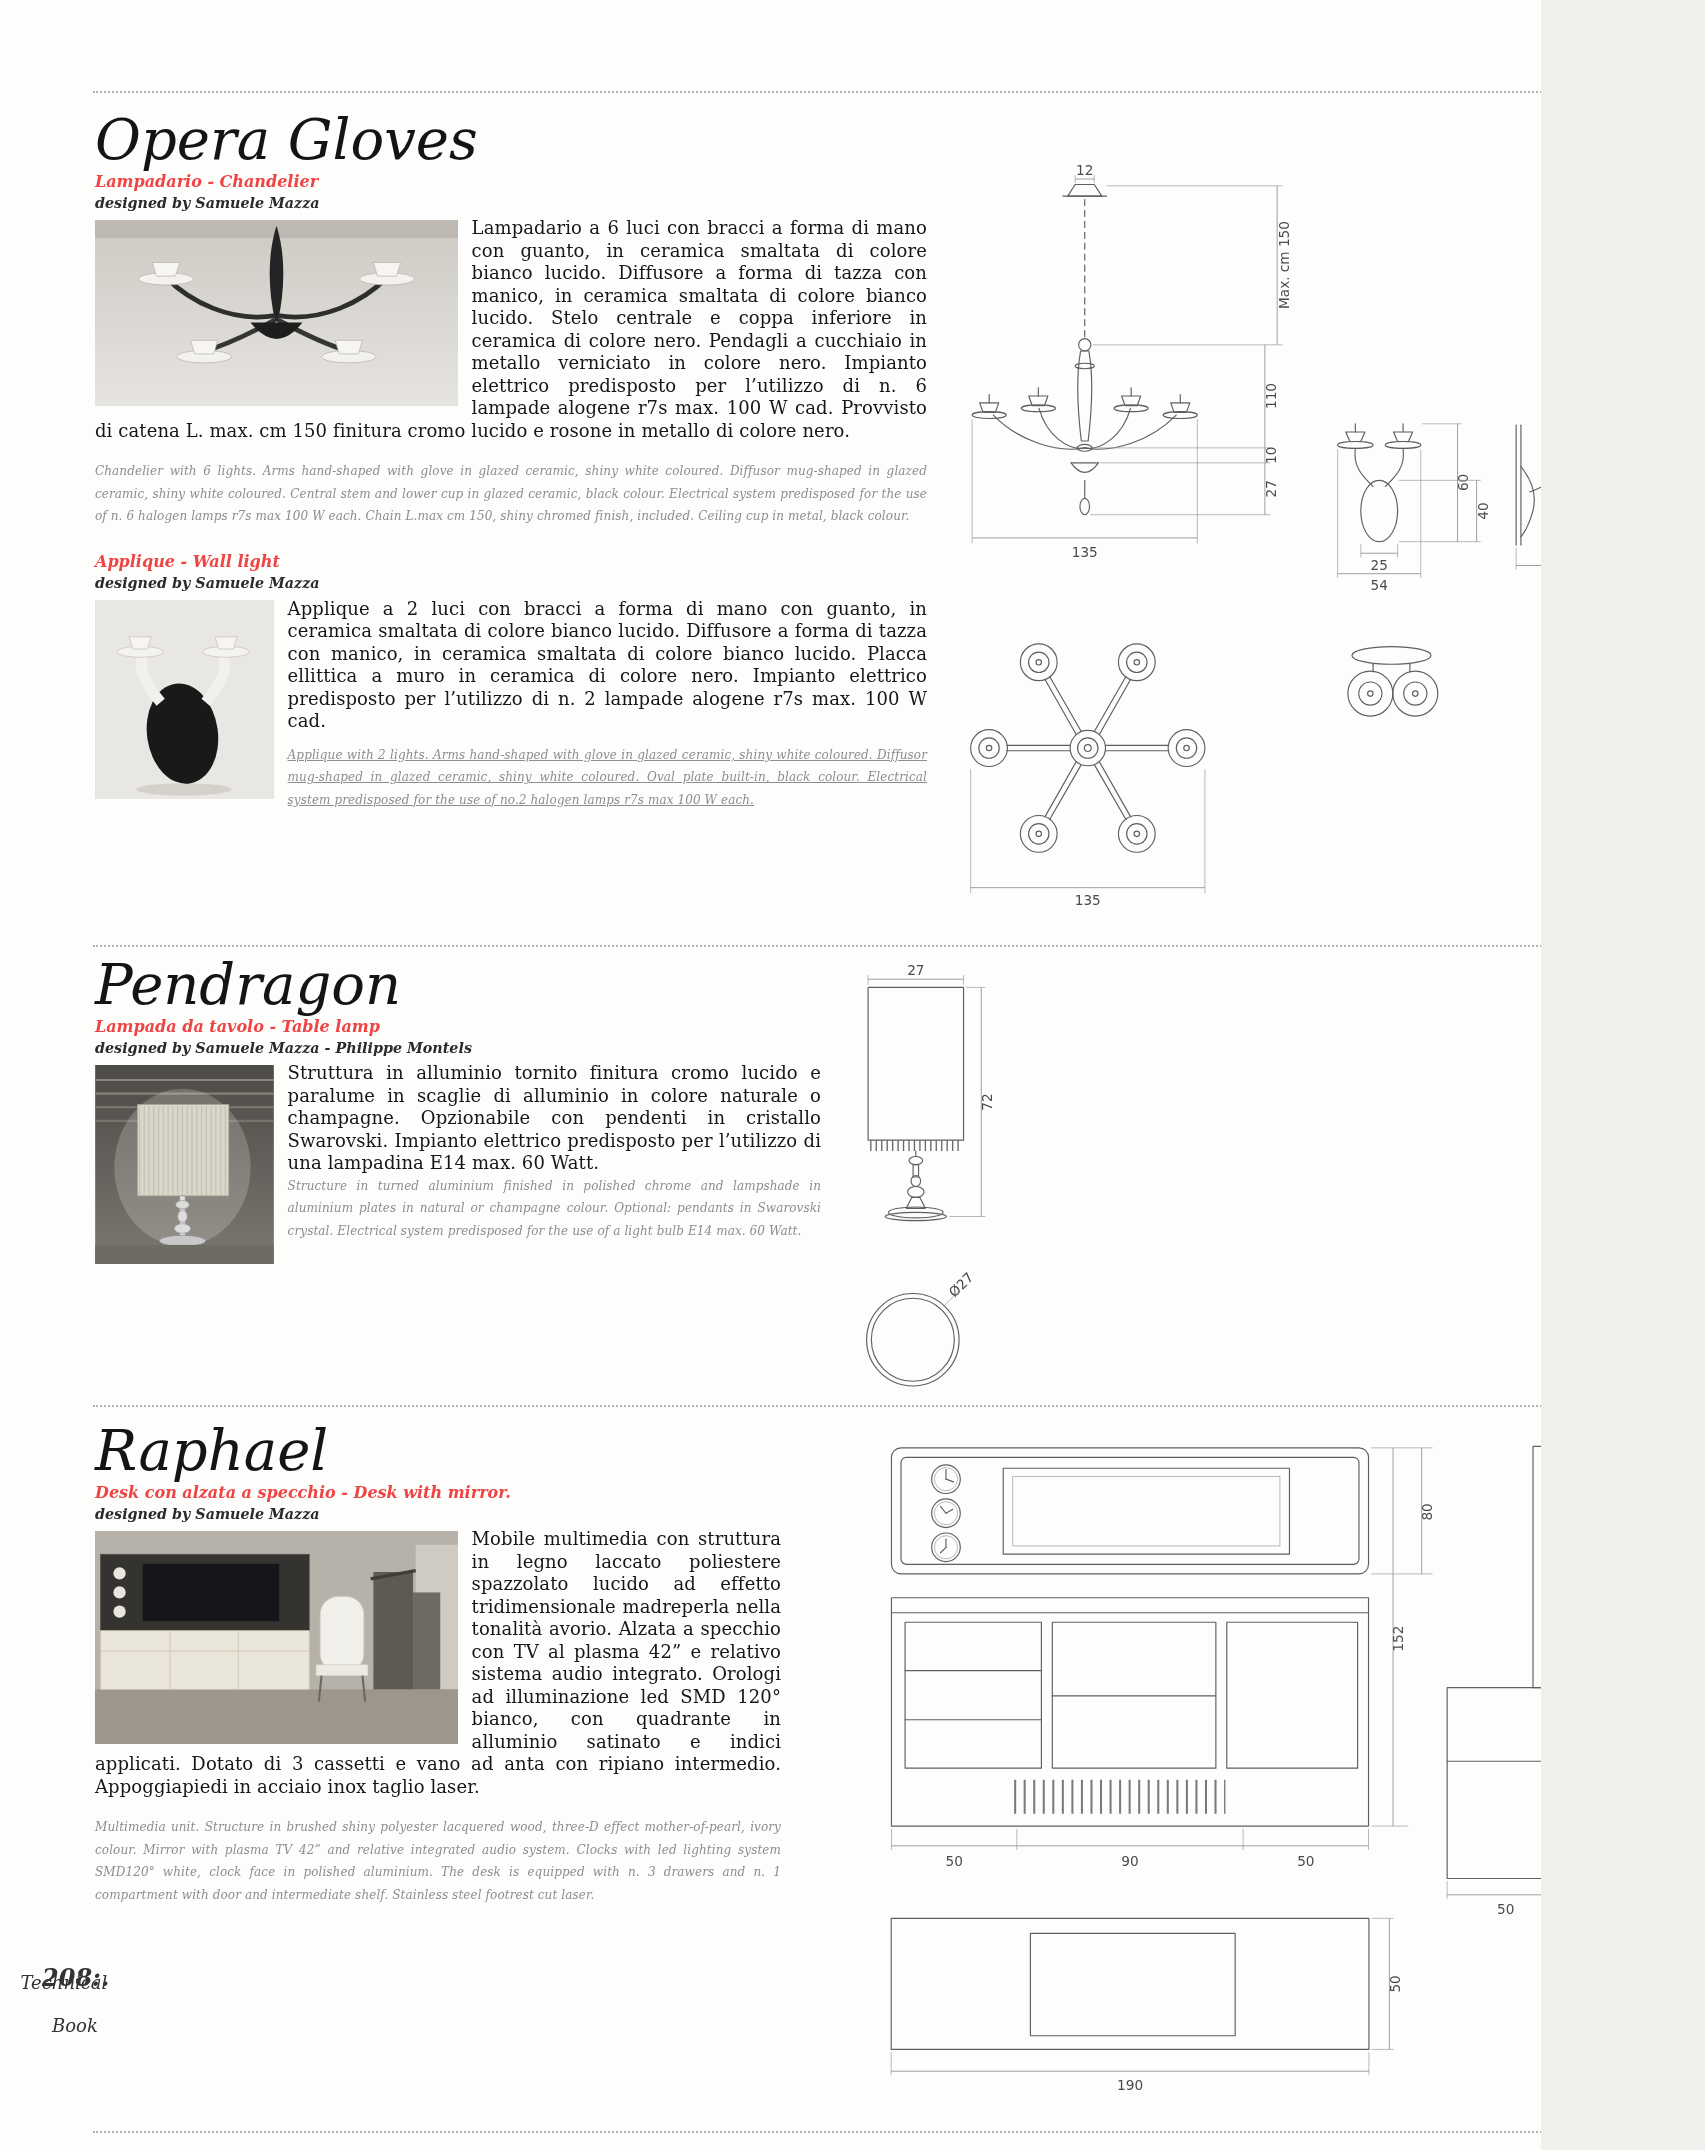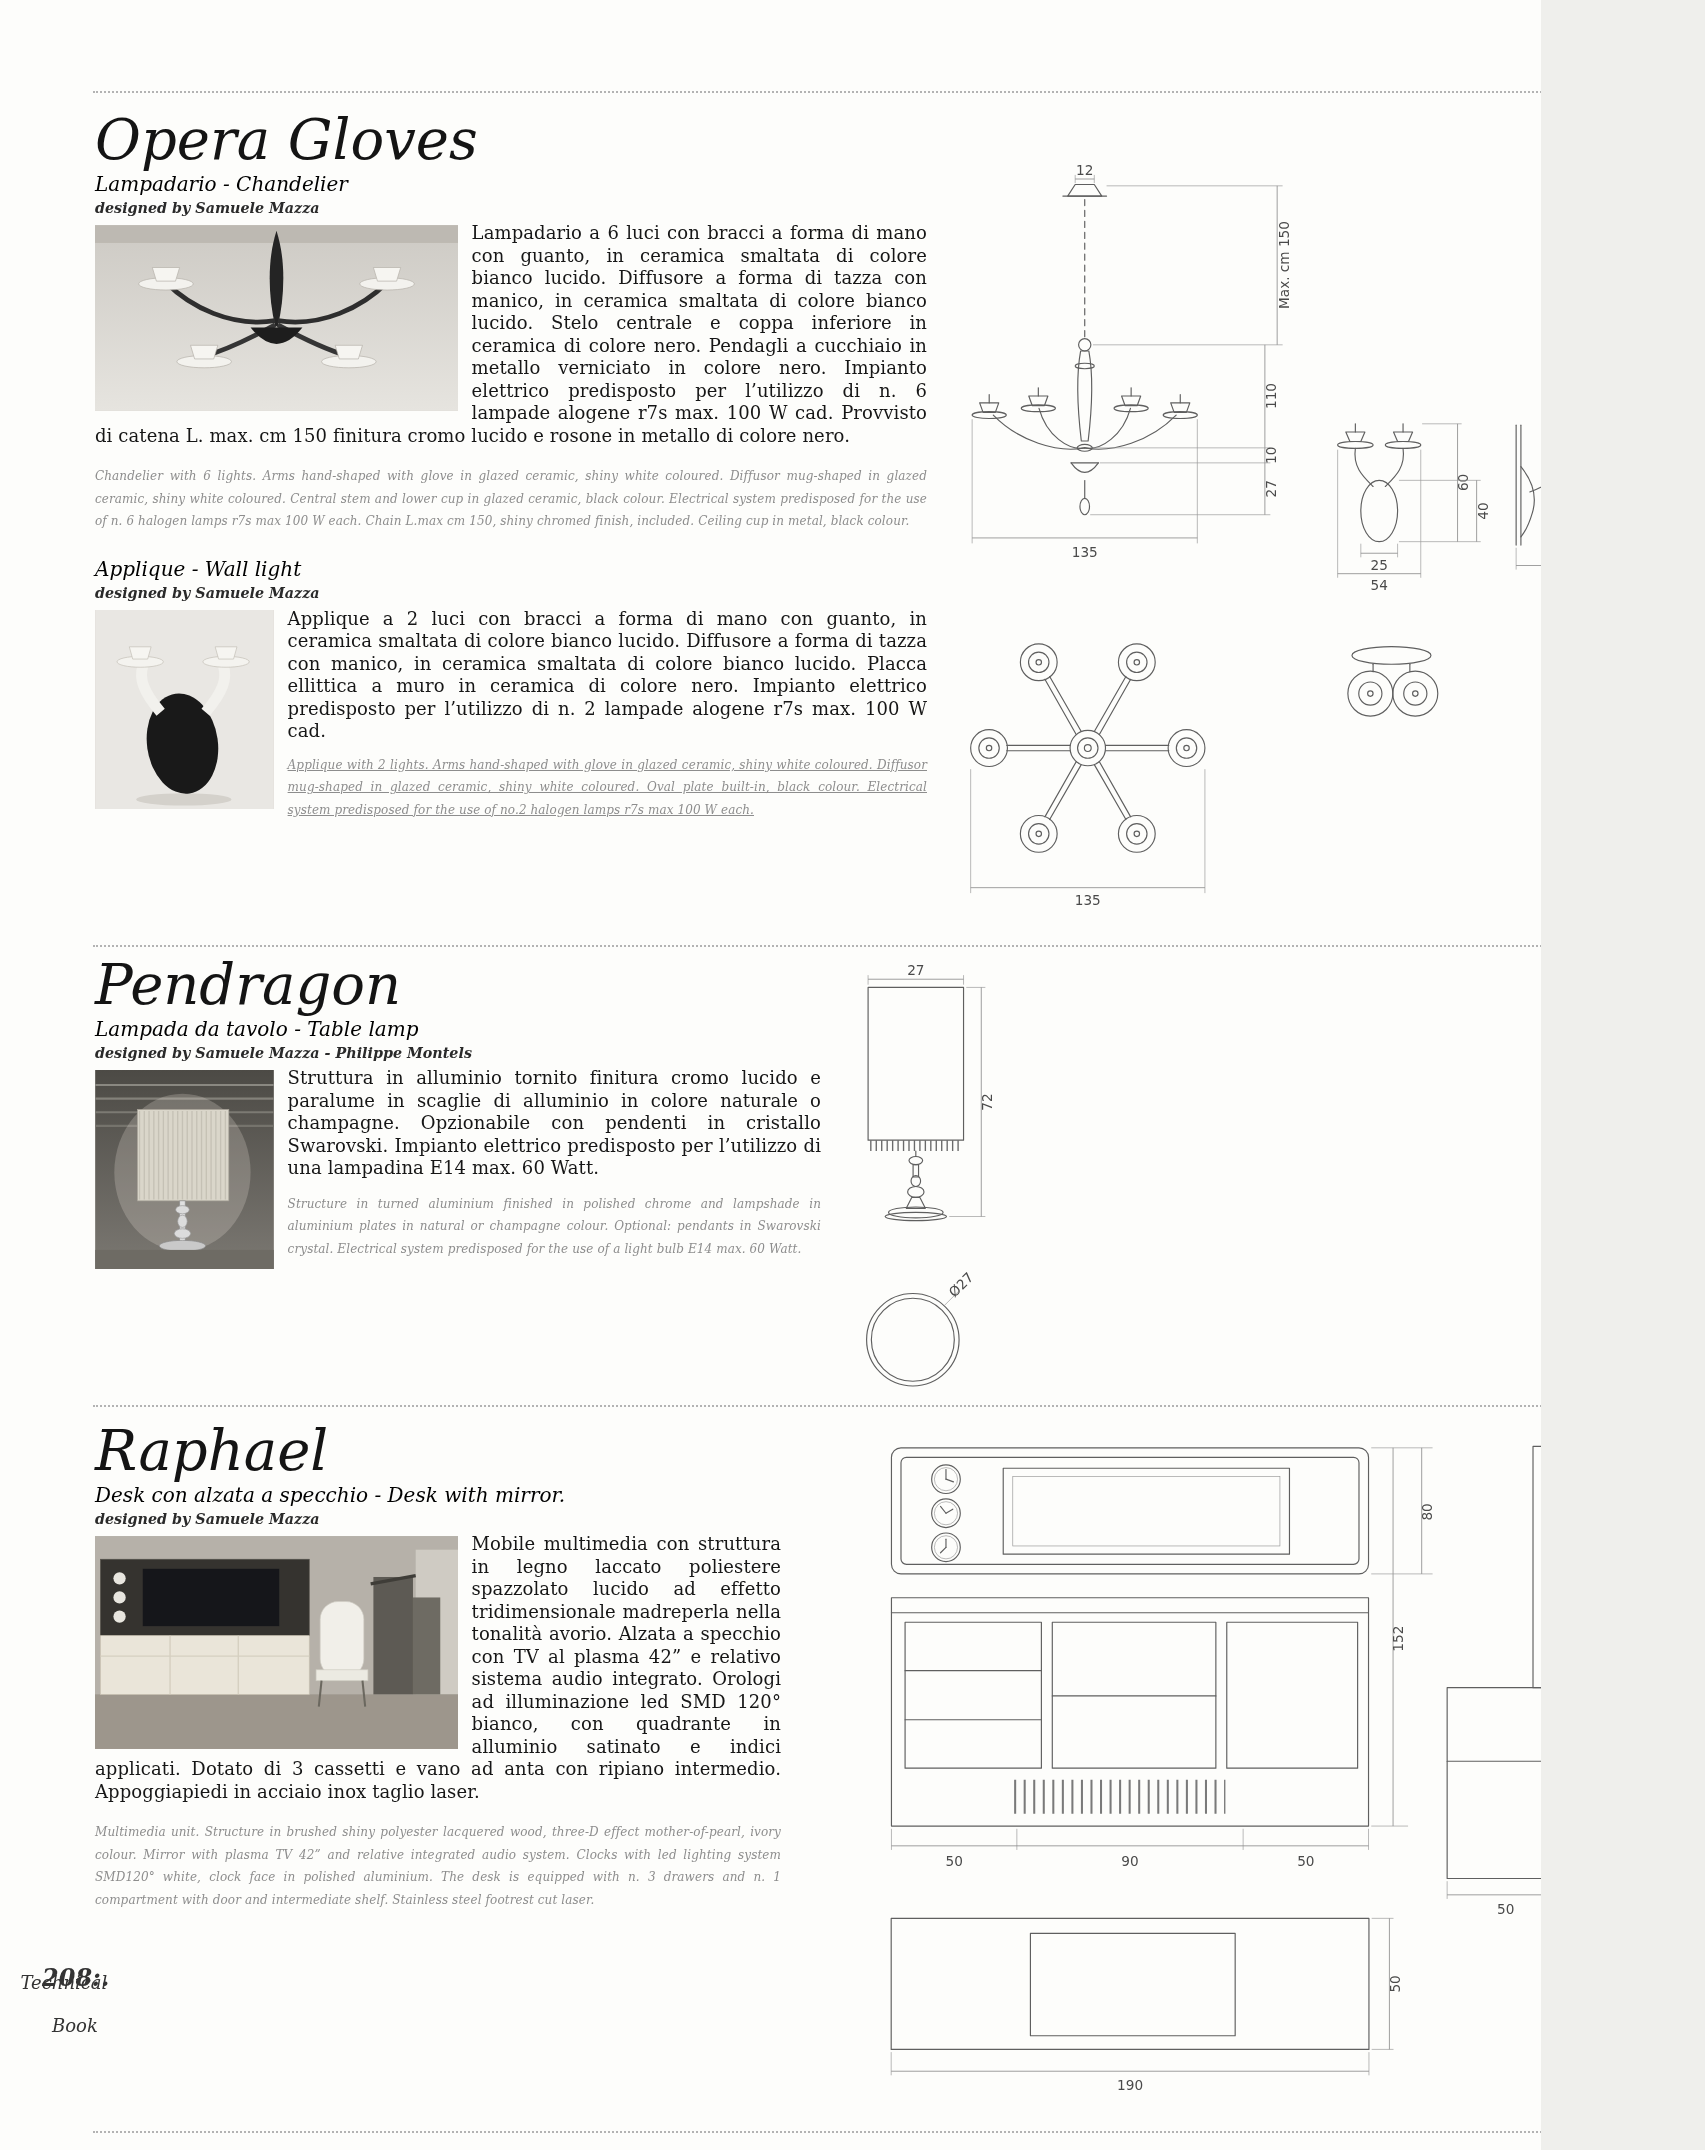--- a/index.html
+++ b/index.html
@@ -1,21 +1,21 @@
 <!DOCTYPE html>
 <html style="font-size:11px"><head>
 <meta charset="utf-8">
 <style>
   html,body{margin:0;padding:0;}
   body{width:1705px;height:2151px;background:#efefec;}
   #page{position:relative;width:1541px;height:2151px;background:#fdfdfb;font-family:"DejaVu Serif",serif;overflow:hidden;}
   .dotted{position:absolute;height:0;border-top:2px dotted #b3b3b3;}
   .sec{position:absolute;}
   .title{font-style:italic;font-weight:400;font-size:56px;line-height:1.02;color:#141414;}
-  .subtitle{font-style:italic;font-weight:400;font-size:20px;color:#000000;margin-top:4.1px;}
+  .subtitle{font-style:italic;font-weight:700;font-size:16px;color:#ef4444;margin-top:4.1px;}
   .designer{font-style:italic;font-weight:700;font-size:14.3px;color:#2a2a2a;margin-top:3.4px;}
   .body-block{margin-top:6.8px;}
   .photo{float:left;margin:2.7px 13.6px 4.1px 0;background:#d8d5d0;overflow:hidden;}
   .it{font-size:18px;line-height:22.5px;color:#161616;text-align:justify;letter-spacing:0.1px;margin:0;}
   .en{font-style:italic;font-size:12px;line-height:22.5px;color:#8d8d8d;text-align:justify;letter-spacing:0.1px;margin:0;}
   .drawing{position:absolute;}
   .footer-item{position:absolute;font-style:italic;color:#333;}
   svg .ln{stroke:#5f5f5f;stroke-width:1.7;fill:none;stroke-linecap:round;stroke-linejoin:round;}
   svg .thin{stroke:#9a9a9a;stroke-width:1;fill:none;}
   svg .dimln{stroke:#8a8a8a;stroke-width:1.2;fill:none;}
@@ -288,21 +288,21 @@
           <line x1="64" y1="125" x2="194" y2="125" stroke="#b8b4a8" stroke-width="130" stroke-dasharray="2 5" opacity="0.6"></line>
           <rect x="124" y="192" width="8" height="60" fill="#e0e0e0" stroke="#909090"></rect>
           <ellipse cx="128" cy="205" rx="10" ry="6" fill="#dcdcdc" stroke="#999999"></ellipse>
           <ellipse cx="128" cy="222" rx="7" ry="9" fill="#dcdcdc" stroke="#999999"></ellipse>
           <ellipse cx="128" cy="240" rx="12" ry="7" fill="#dcdcdc" stroke="#999999"></ellipse>
           <ellipse cx="128" cy="258" rx="34" ry="8" fill="#c9c9c9" stroke="#8a8a8a"></ellipse>
           <rect x="0" y="264" width="262" height="28" fill="#6e6b64"></rect>
         </svg>
       </div>
       <p class="it">Struttura in alluminio tornito finitura cromo lucido e paralume in scaglie di alluminio in colore naturale o champagne. Opzionabile con pendenti in cristallo Swarovski. Impianto elettrico predisposto per l’utilizzo di una lampadina E14 max. 60 Watt.</p>
-      <p class="en" style="margin-top:13px;">Structure in turned aluminium finished in polished chrome and lampshade in aluminium plates in natural or champagne colour. Optional: pendants in Swarovski crystal. Electrical system predisposed for the use of a light bulb E14 max. 60 Watt.</p>
+      <p class="en" style="margin-top:0;">Structure in turned aluminium finished in polished chrome and lampshade in aluminium plates in natural or champagne colour. Optional: pendants in Swarovski crystal. Electrical system predisposed for the use of a light bulb E14 max. 60 Watt.</p>
     </div>
   </div>
 
   <svg class="drawing" style="left:849px;top:964px;" width="150" height="280" viewBox="0 0 220 410">
     <line class="thin" x1="28" y1="30" x2="28" y2="16"></line>
     <line class="thin" x1="168" y1="30" x2="168" y2="16"></line>
     <line class="dimln" x1="28" y1="22" x2="168" y2="22"></line>
     <text class="dlabel" x="98" y="16" text-anchor="middle">27</text>
     <rect class="ln" x="28" y="34" width="140" height="224"></rect>
     <line x1="31" y1="266" x2="165" y2="266" stroke="#6a6a6a" stroke-width="16" stroke-dasharray="2 6"></line>

